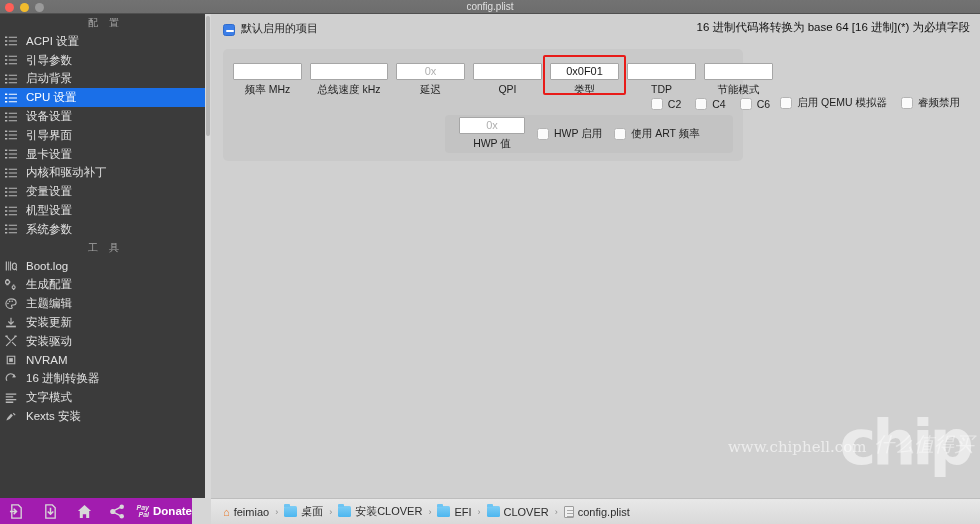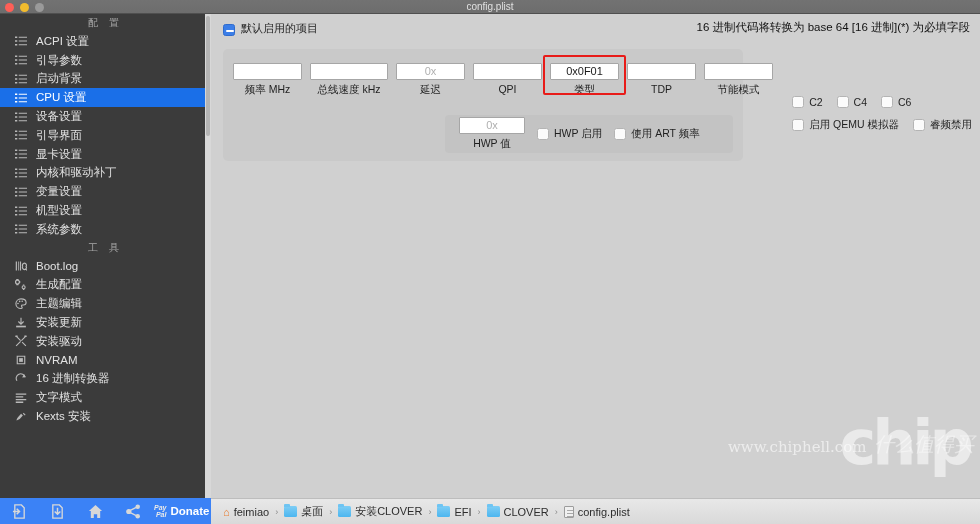--- a/index.html
+++ b/index.html
@@ -37,21 +37,21 @@
     position: absolute; left: 0; top: 14px; width: 211px; height: 484px;
     background: #3b3b3b;
     overflow: hidden;
   }
   .sb-section {
     height: 18px; line-height: 18px; text-align: center;
     font-size: 10px; color: #a8a8a8; letter-spacing: 4px;
   }
   .sb-item {
     height: 18.8px; display: flex; align-items: center;
-    padding-left: 14px; gap: 8px;
+    padding-left: 4px; gap: 8px;
     font-size: 11.5px; color: #e2e2e2;
     cursor: default;
   }
   .sb-item.active { background: #1a6fe8; color: #ffffff; }
   .sb-ico {
     width: 14px; height: 13px; flex: 0 0 14px;
     display: flex; align-items: center; justify-content: center;
     color: #b9b9b9; font-size: 11px; line-height: 1;
   }
   .sb-item.active .sb-ico { color: #ffffff; }
@@ -63,22 +63,22 @@
     position: absolute; left: 205px; top: 14px; width: 6px; height: 484px;
     background: #d8d8d8;
   }
   .sb-scroll .thumb {
     position: absolute; left: 1px; top: 2px; width: 4px; height: 120px;
     background: #b4b4b4; border-radius: 2px;
   }
 
   
   .tb-dark {
-    position: absolute; left: 0; top: 498px; width: 211px; height: 26px;
-    background: #3b82f6;
+    position: absolute; left: 0; top: 498px; width: 192px; height: 26px;
+    background: #a21caf;
     display: flex; align-items: center;
   }
   .tb-btn {
     width: 38px; height: 26px;
     display: flex; align-items: center; justify-content: center;
     color: #d8d8d8;
   }
   .tb-donate {
     display: flex; align-items: center; gap: 4px;
     padding-left: 2px; color: #ffffff;
@@ -189,23 +189,23 @@
   }
   .hwp-field { width: 66px; margin-top: -2px; }
   .chk { display: flex; align-items: center; gap: 5px; }
   .cb {
     width: 12px; height: 12px; flex: 0 0 12px;
     background: #fbfbfb; border: 1px solid #b4b4b4; border-radius: 2.5px;
   }
   .chk-lbl { font-size: 10.5px; color: #1f1f1f; white-space: nowrap; }
 
   .right-chks {
-    position: absolute; right: 8px; top: 82px;
-    display: flex; flex-direction: column; gap: 10px;
-    align-items: flex-start;
+    position: absolute; right: 20px; top: 82px;
+    display: flex; flex-direction: row; gap: 10px;
+    align-items: flex-end;
   }
   .chk-line { display: flex; align-items: center; gap: 14px; }
 
   
   .watermark {
     position: absolute; right: 2px; bottom: 26px;
     width: 250px; height: 110px;
     pointer-events: none; user-select: none;
   }
   .wm-logo {

